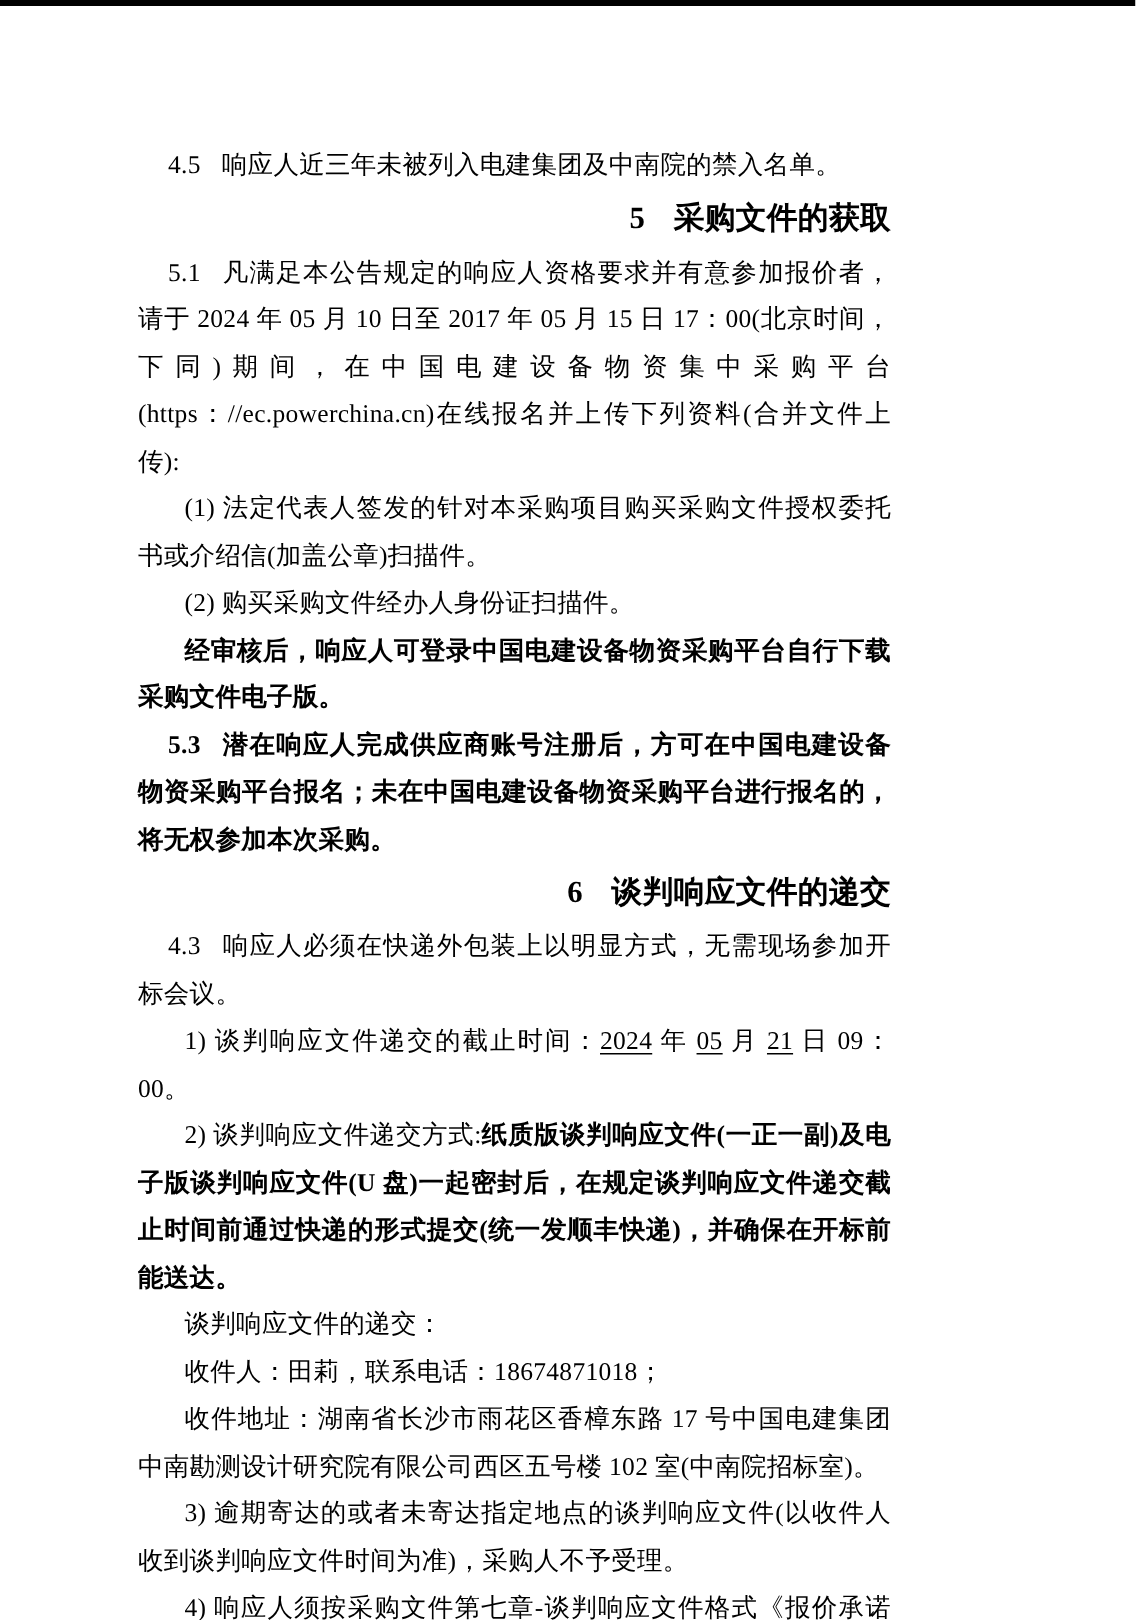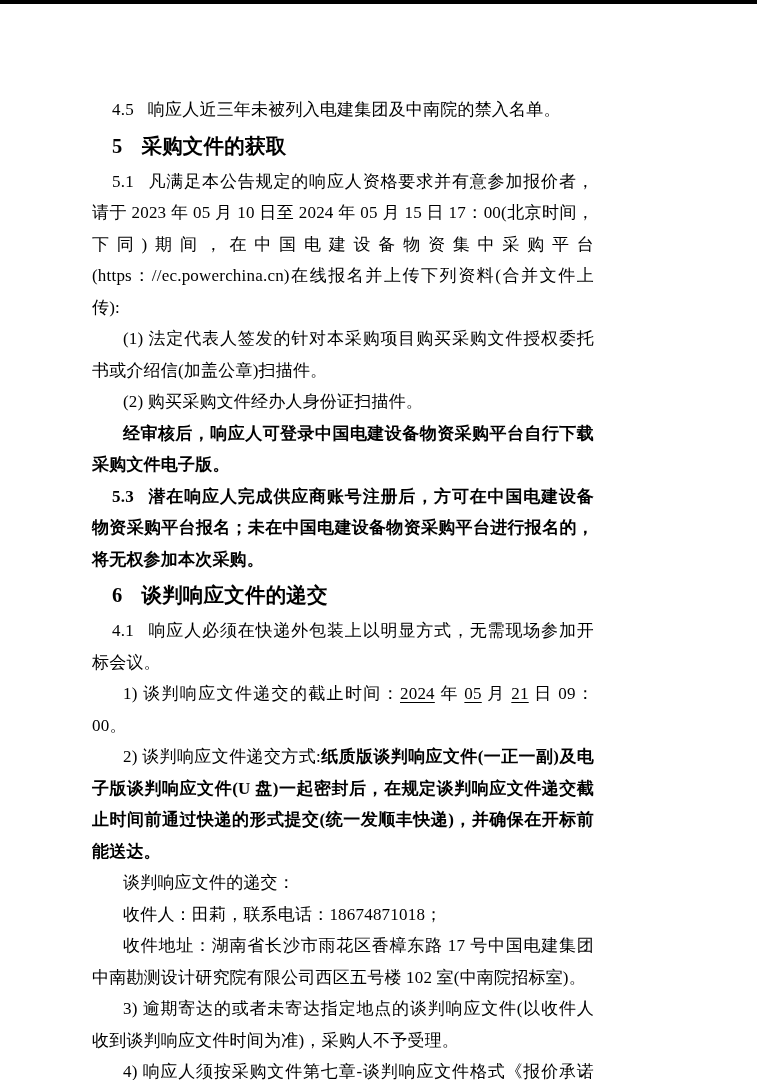--- a/index.html
+++ b/index.html
@@ -29,44 +29,44 @@
     text-align: justify;
     letter-spacing: 0.2px;
   }
   .doc p.sec { text-indent: 20px; }
   .doc p.ind { text-indent: 31px; }
   .doc p.h {
     font-weight: bold;
     font-size: 20.5px;
     line-height: 40px;
     text-indent: 20px;
-    text-align: left;
+    text-align: right;
   }
   .doc p.bold { font-weight: bold; }
   .b { font-weight: bold; }
   .u { text-decoration: underline; text-underline-offset: 3px; }
   .tab { display: inline-block; width: 14px; }
   .h .tab { width: 19px; }
 </style>
 </head>
 <body>
 
 <div class="top-rule"></div>
 
 <div class="page">
   <div class="doc">
       <p class="sec"><span class="">4.5</span><span class="tab"></span><span class="">响应人近三年未被列入电建集团及中南院的禁入名单。</span></p>
       <p class="h"><span class="">5</span><span class="tab"></span><span class="">采购文件的获取</span></p>
-      <p class="sec"><span class="">5.1</span><span class="tab"></span><span class="">凡满足本公告规定的响应人资格要求并有意参加报价者，请于 2023 年 05 月 10 日至 2024 年 05 月 15 日 17：00(北京时间，下同)期间，在中国电建设备物资集中采购平台(https：//ec.powerchina.cn)在线报名并上传下列资料(合并文件上传):</span></p>
+      <p class="sec"><span class="">5.1</span><span class="tab"></span><span class="">凡满足本公告规定的响应人资格要求并有意参加报价者，请于 2024 年 05 月 10 日至 2017 年 05 月 15 日 17：00(北京时间，下同)期间，在中国电建设备物资集中采购平台(https：//ec.powerchina.cn)在线报名并上传下列资料(合并文件上传):</span></p>
       <p class="ind"><span class="">(1) 法定代表人签发的针对本采购项目购买采购文件授权委托书或介绍信(加盖公章)扫描件。</span></p>
       <p class="ind"><span class="">(2) 购买采购文件经办人身份证扫描件。</span></p>
       <p class="ind bold"><span class="">经审核后，响应人可登录中国电建设备物资采购平台自行下载采购文件电子版。</span></p>
       <p class="sec bold"><span class="">5.3</span><span class="tab"></span><span class="">潜在响应人完成供应商账号注册后，方可在中国电建设备物资采购平台报名；未在中国电建设备物资采购平台进行报名的，将无权参加本次采购。</span></p>
       <p class="h"><span class="">6</span><span class="tab"></span><span class="">谈判响应文件的递交</span></p>
-      <p class="sec"><span class="">4.1</span><span class="tab"></span><span class="">响应人必须在快递外包装上以明显方式，无需现场参加开标会议。</span></p>
+      <p class="sec"><span class="">4.3</span><span class="tab"></span><span class="">响应人必须在快递外包装上以明显方式，无需现场参加开标会议。</span></p>
       <p class="ind"><span class="">1) 谈判响应文件递交的截止时间：</span><span class="u">2024</span><span class=""> 年 </span><span class="u">05</span><span class=""> 月 </span><span class="u">21</span><span class=""> 日 09：00。</span></p>
       <p class="ind"><span class="">2) 谈判响应文件递交方式:</span><span class="b ">纸质版谈判响应文件(一正一副)及电子版谈判响应文件(U 盘)一起密封后，在规定谈判响应文件递交截止时间前通过快递的形式提交(统一发顺丰快递)，并确保在开标前能送达。</span></p>
       <p class="ind"><span class="">谈判响应文件的递交：</span></p>
       <p class="ind"><span class="">收件人：田莉，联系电话：18674871018；</span></p>
       <p class="ind"><span class="">收件地址：湖南省长沙市雨花区香樟东路 17 号中国电建集团中南勘测设计研究院有限公司西区五号楼 102 室(中南院招标室)。</span></p>
       <p class="ind"><span class="">3) 逾期寄达的或者未寄达指定地点的谈判响应文件(以收件人收到谈判响应文件时间为准)，采购人不予受理。</span></p>
       <p class="ind"><span class="">4) 响应人须按采购文件第七章-谈判响应文件格式《报价承诺函》填写并签</span></p>
     </div>
 </div>
 

